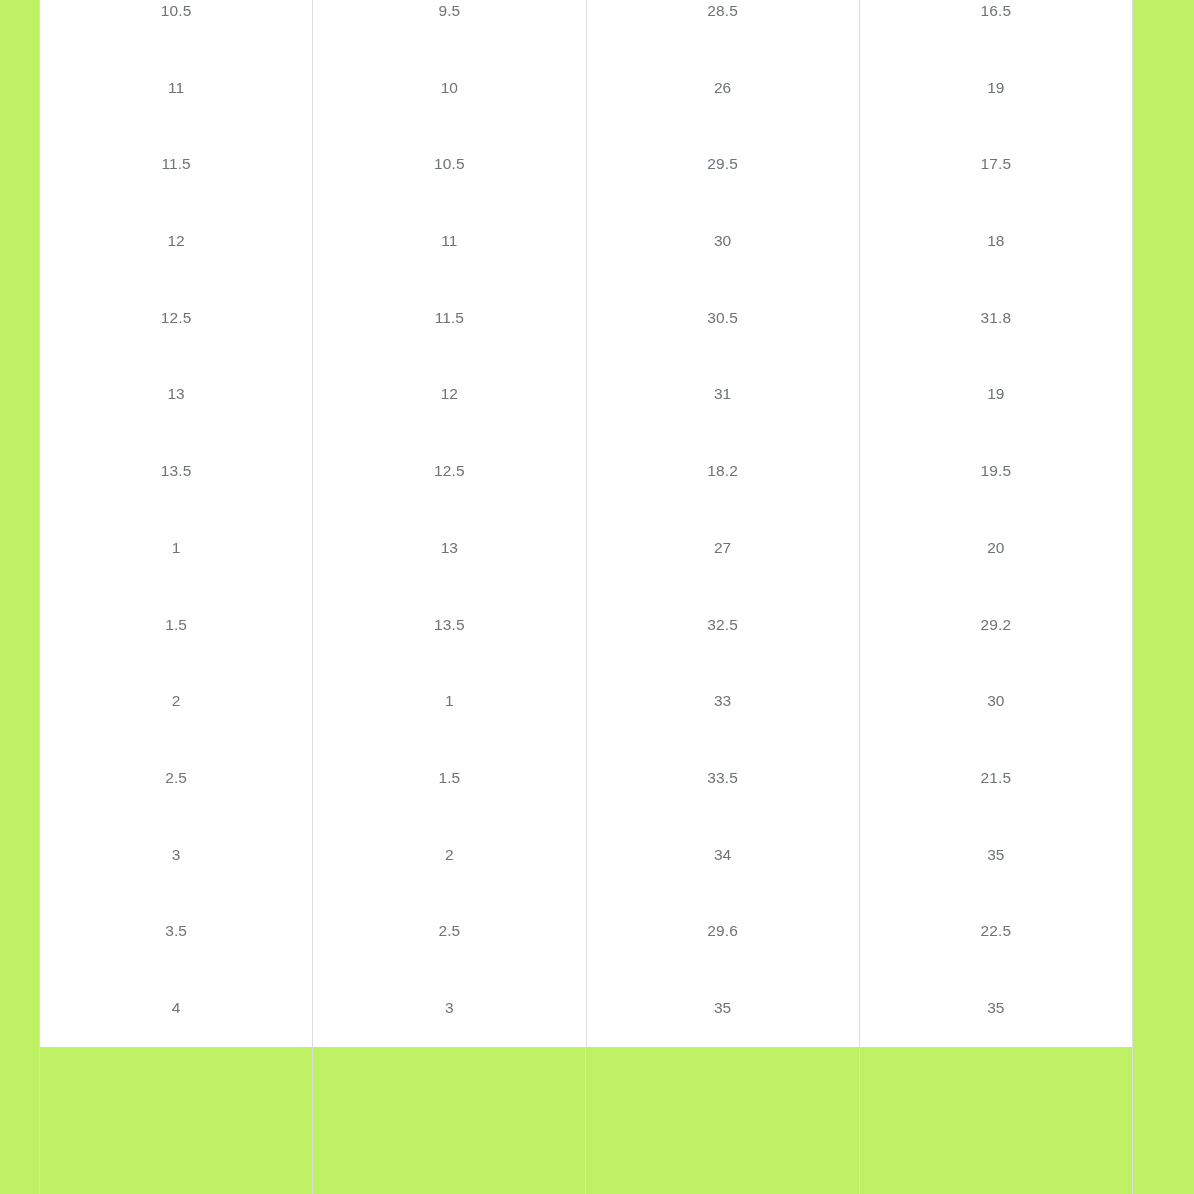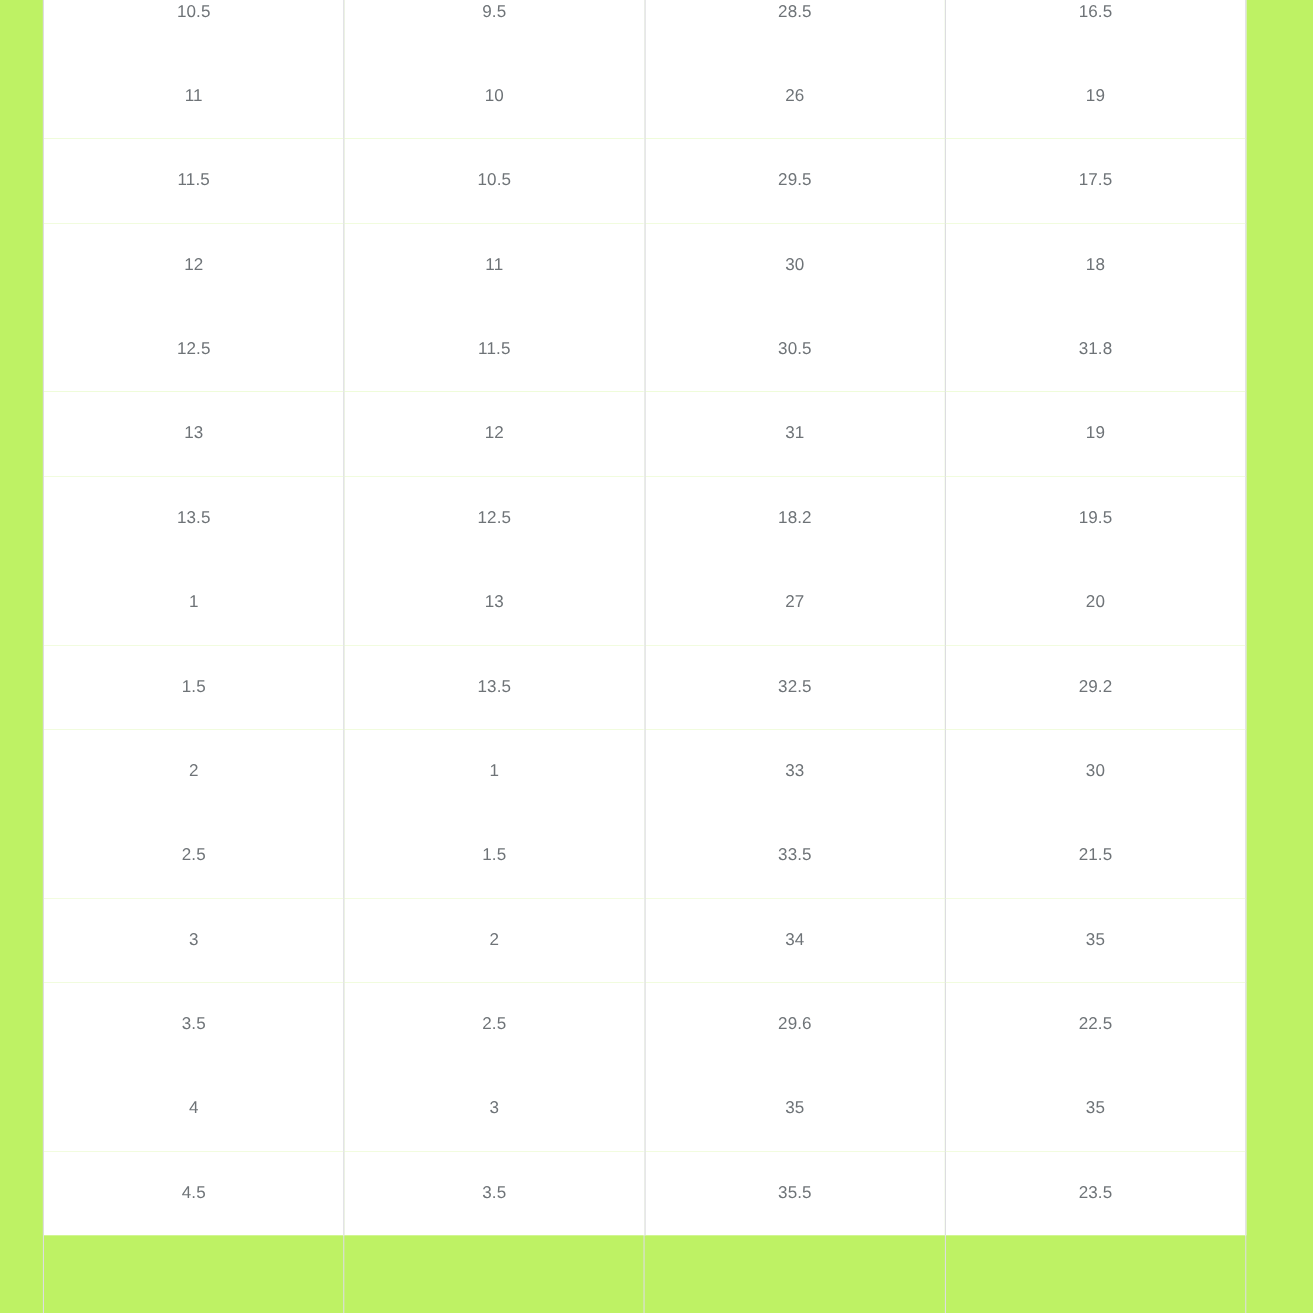--- a/index.html
+++ b/index.html
@@ -162,22 +162,16 @@
           <td>2.5</td>
           <td>29.6</td>
           <td>22.5</td>
         </tr>
         <tr>
           <td>4</td>
           <td>3</td>
           <td>35</td>
           <td>35</td>
         </tr>
-        <tr>
-          <td>4.5</td>
-          <td>3.5</td>
-          <td>35.5</td>
-          <td>23.5</td>
-        </tr>
       </tbody>
   </table>
 
 </div>
 
 </body></html>

